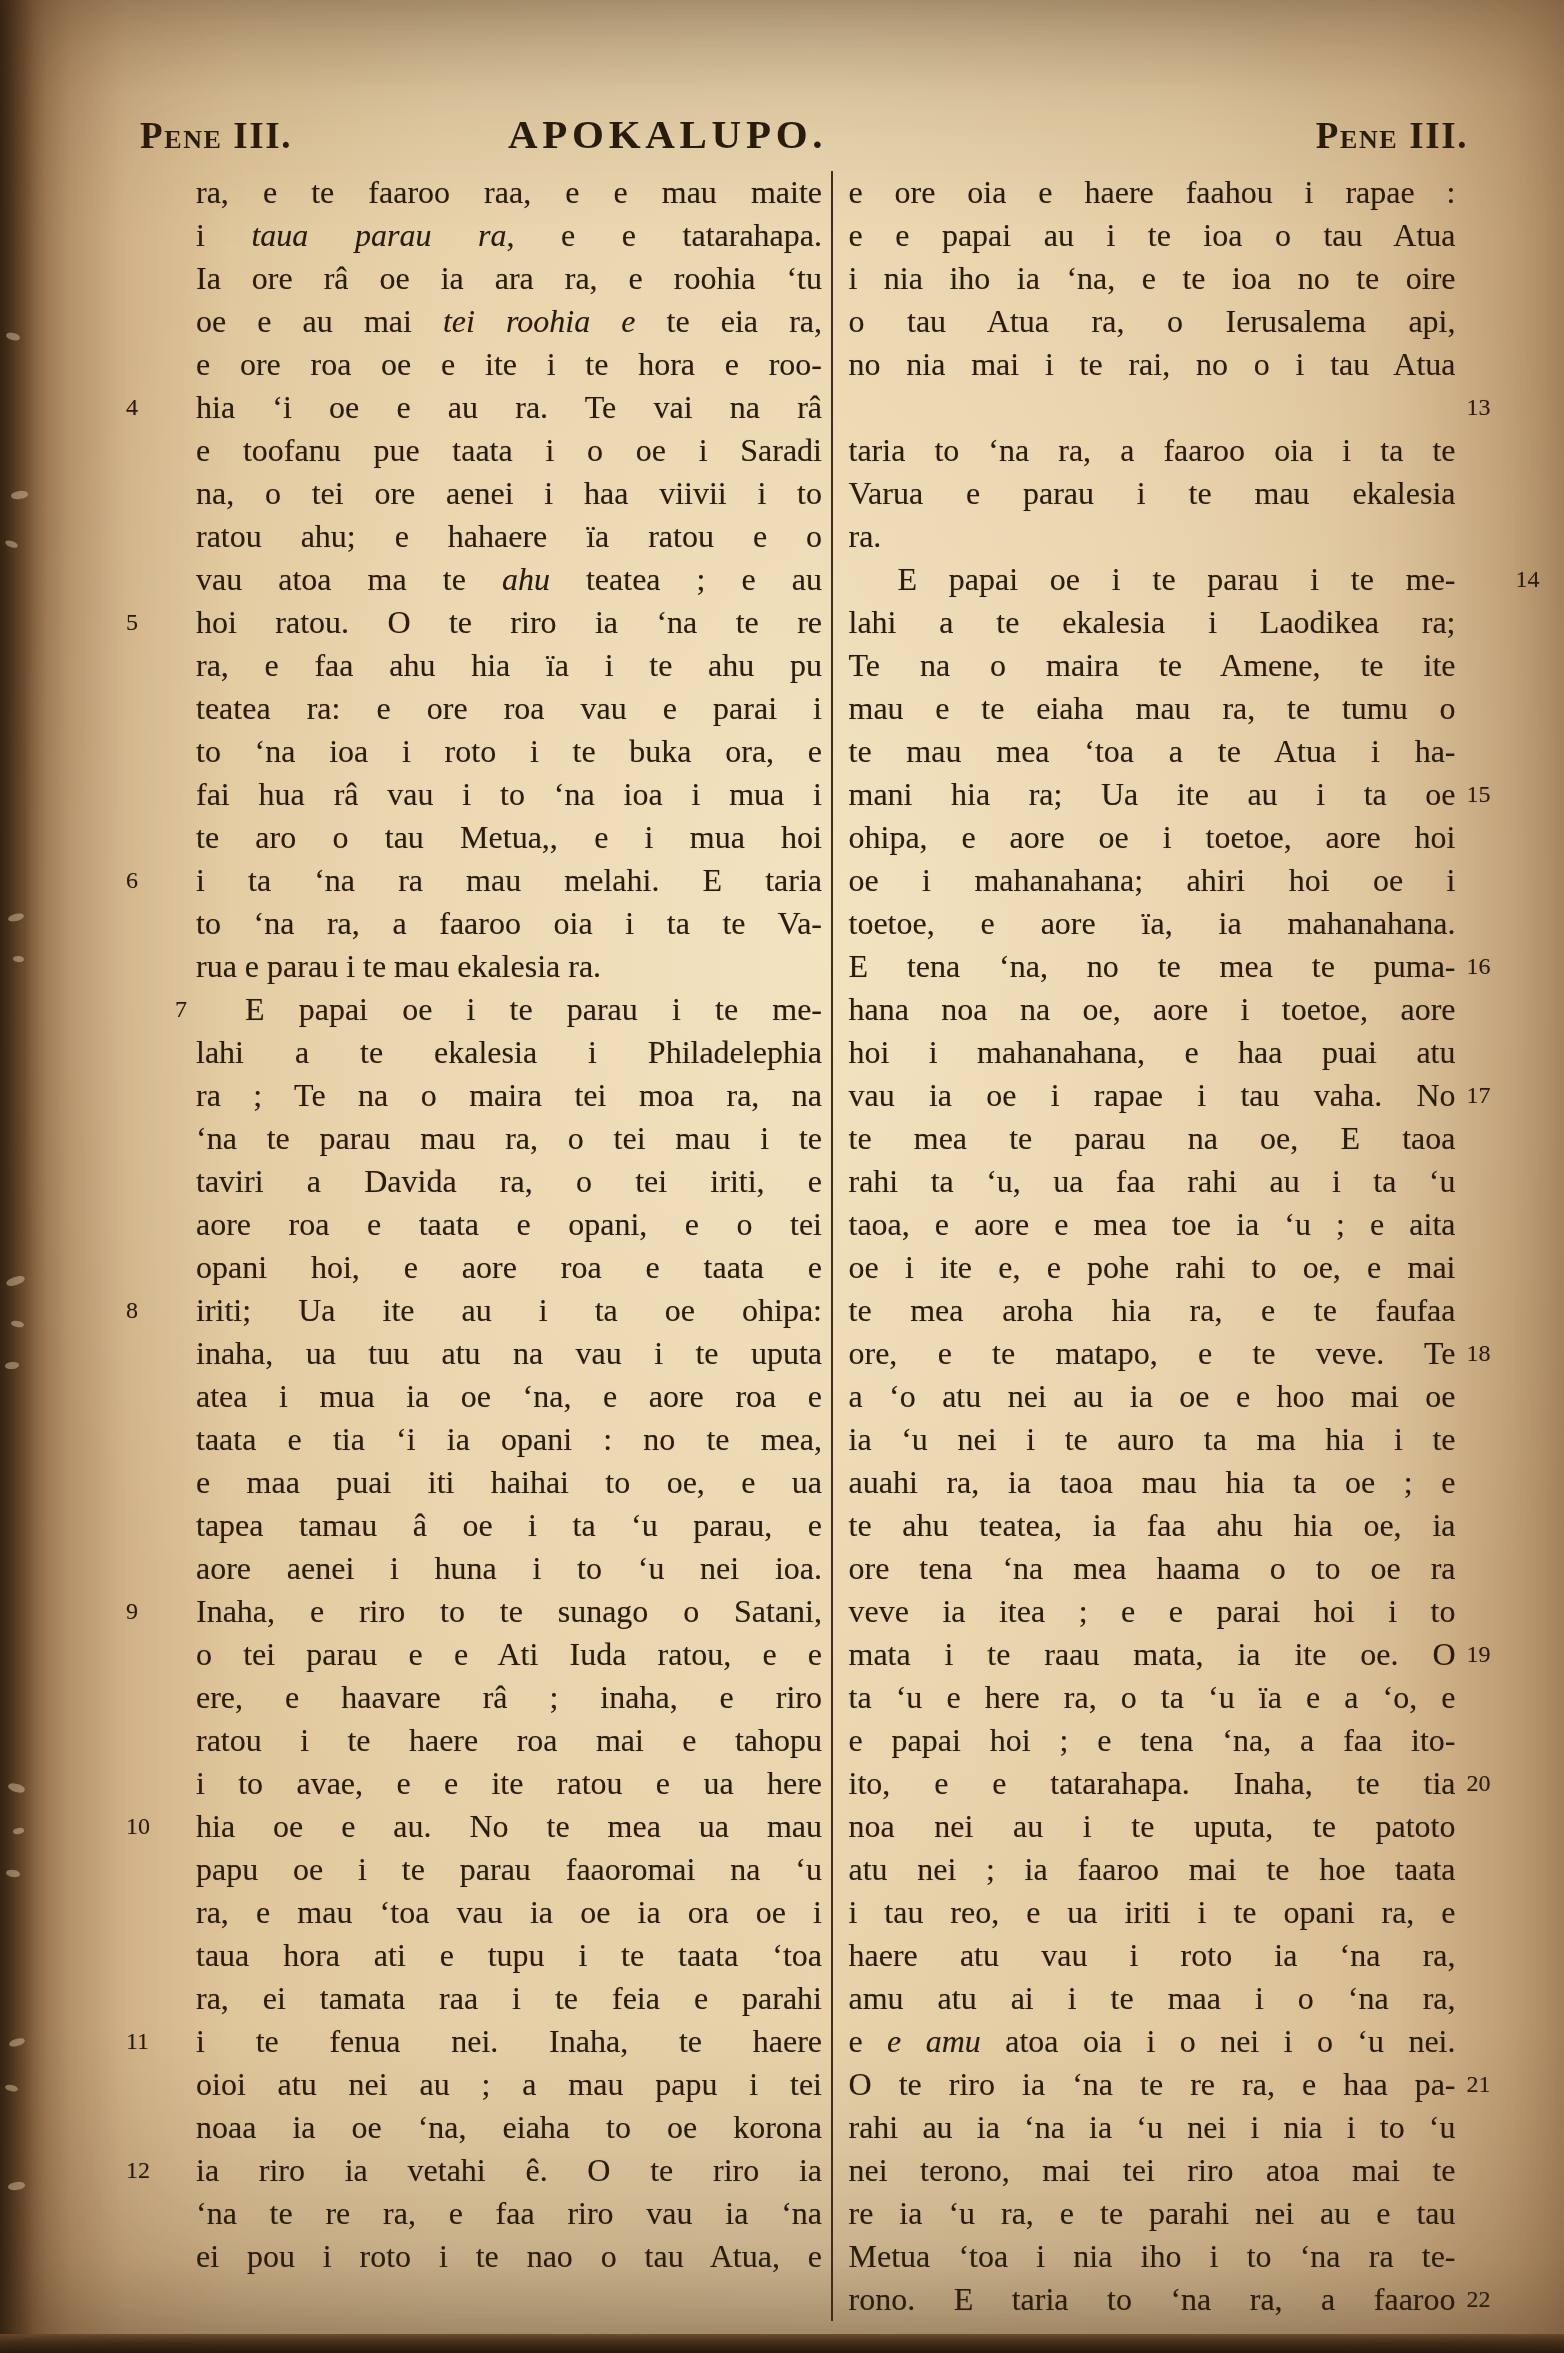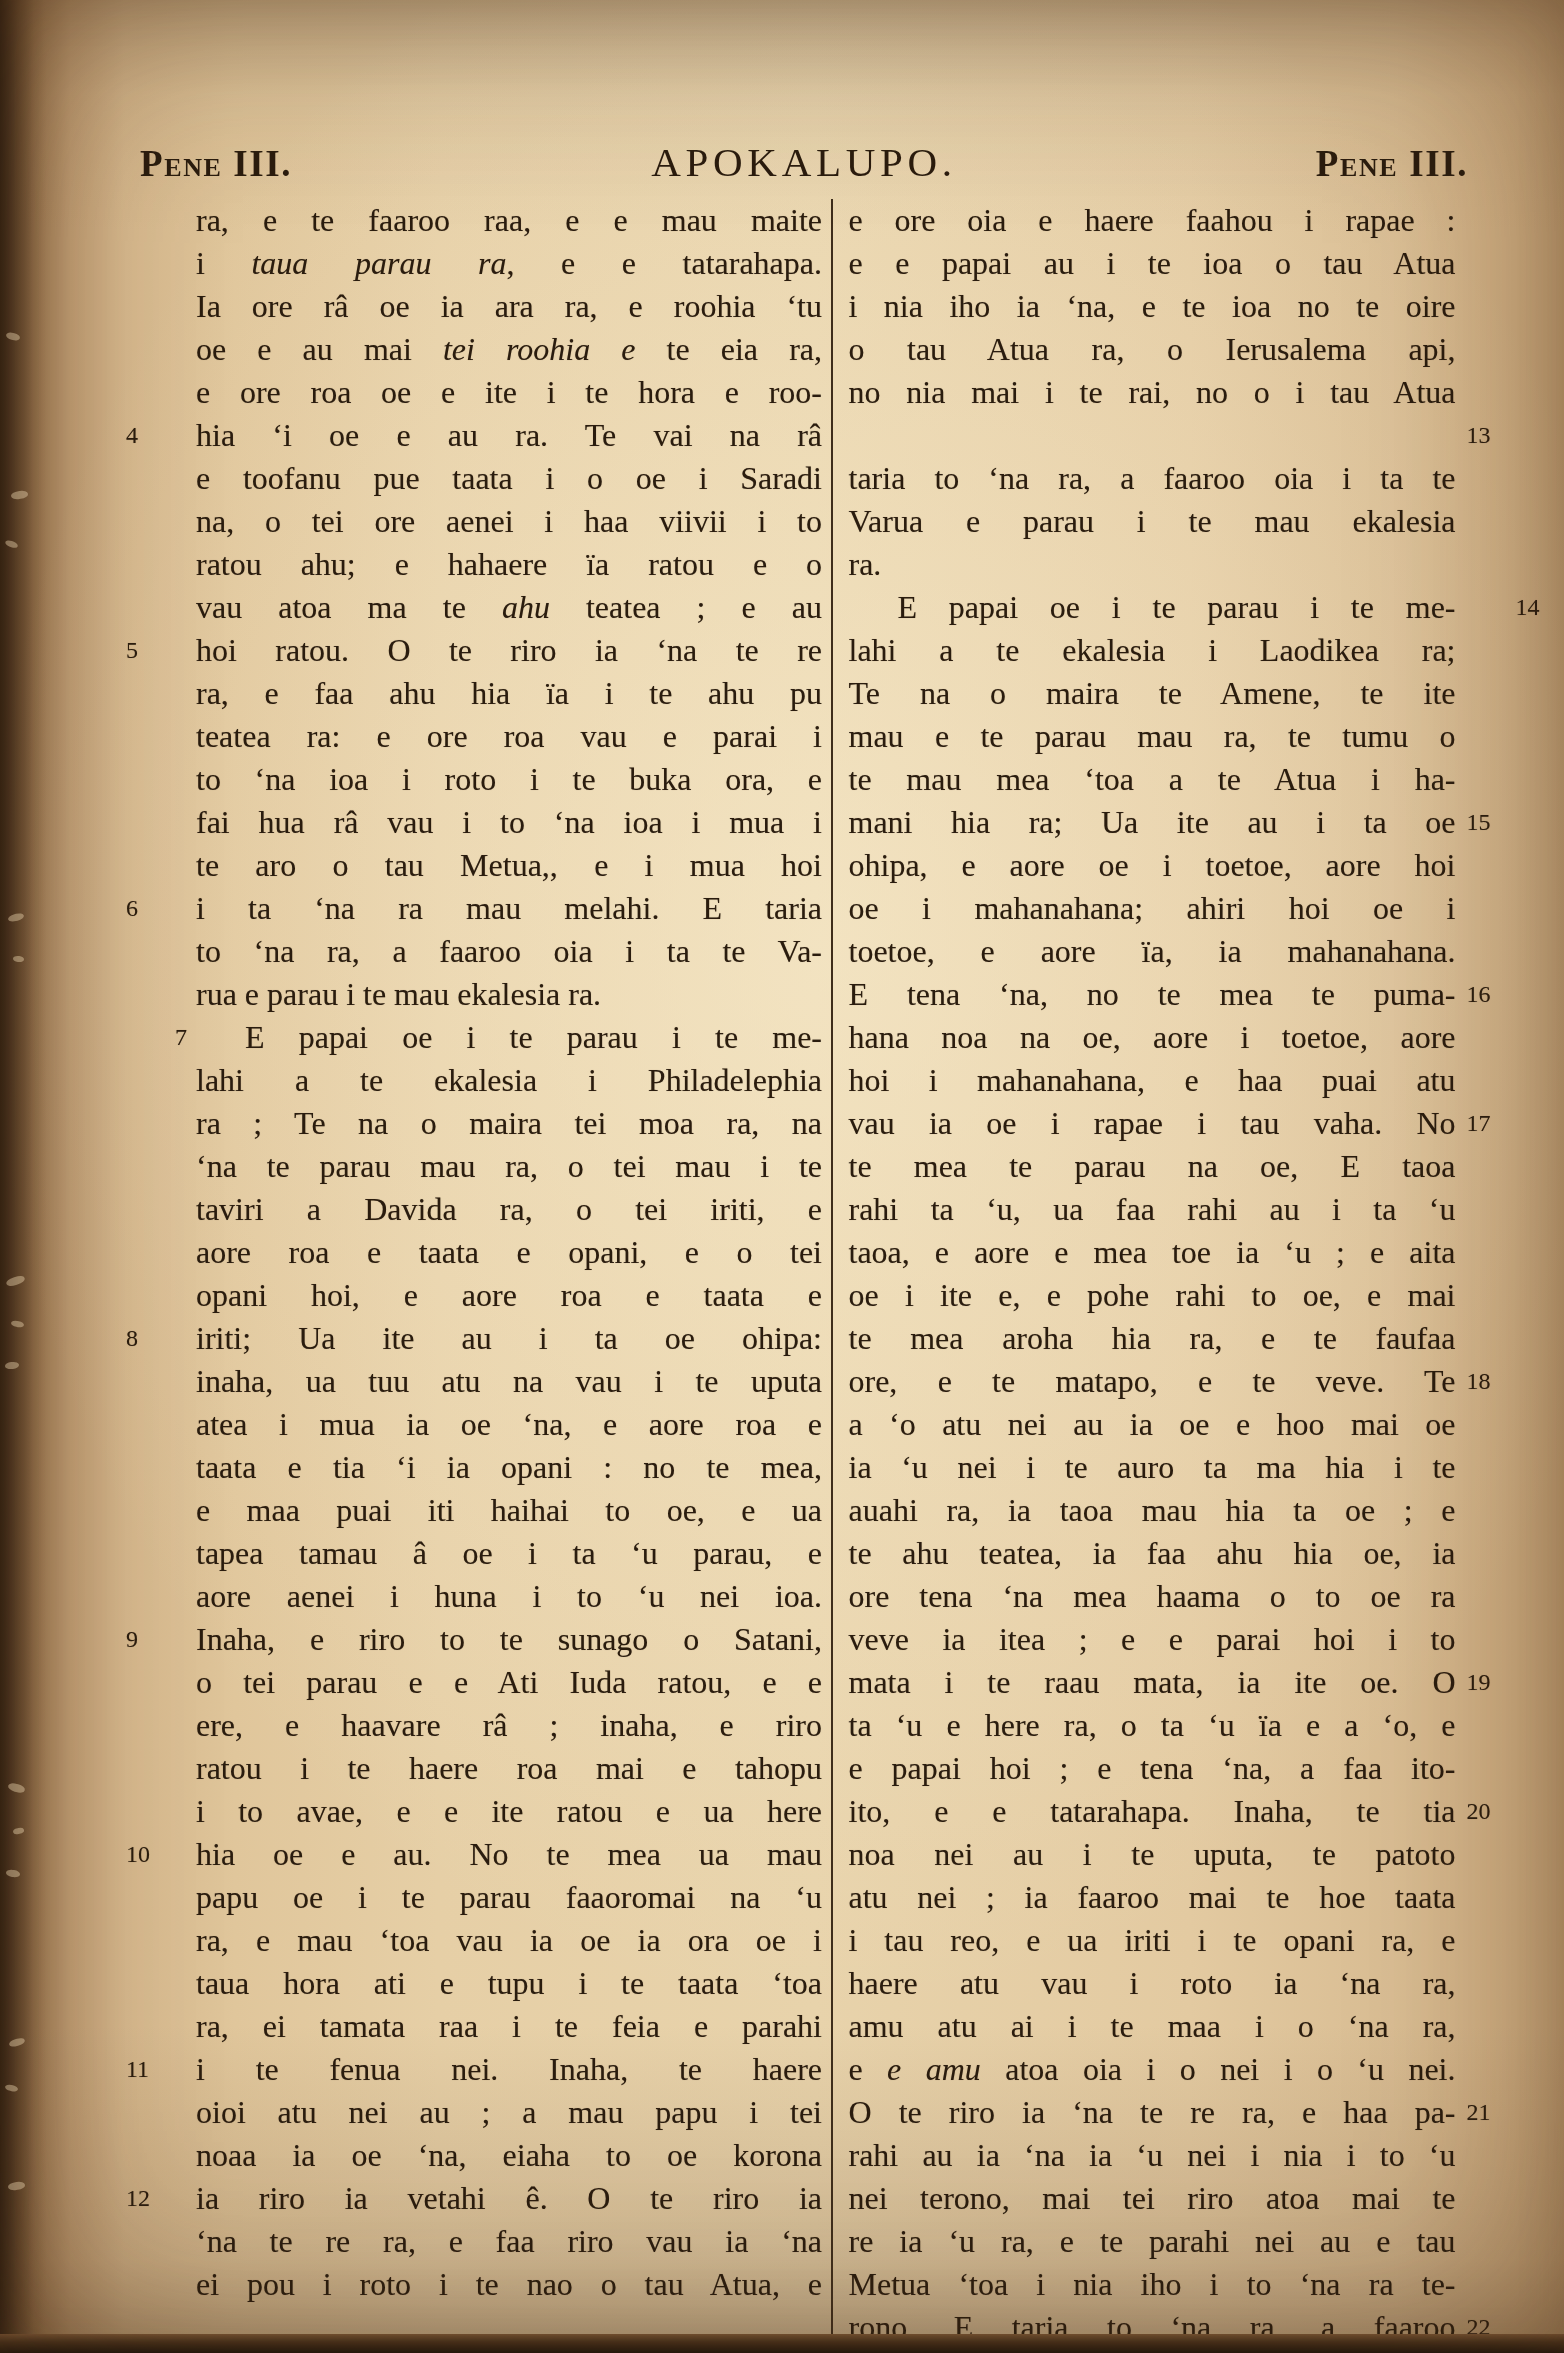--- a/index.html
+++ b/index.html
@@ -36,21 +36,21 @@
   .vignette{position:absolute;inset:0;pointer-events:none;
     box-shadow: inset 0 0 203px rgba(70,44,22,.38), inset 0 0 47px rgba(70,44,22,.18);}
   .bottom-edge{position:absolute;left:0;bottom:0;width:100%;height:20.3px;
     background:linear-gradient(180deg,#7a5535 0%,#46301b 40%,#17100a 100%);}
 
   .content{position:absolute;left:88px;top:110px;right:59px;}
   .header-row{display:flex;align-items:baseline;}
   .h-side{font-size:37px;font-variant:small-caps;letter-spacing:1.6px;font-weight:600;}
   .h-left{width:368px;padding-left:52px;}
   .h-right{width:368px;padding-right:38px;text-align:right;}
-  .h-center{flex:1;text-align:center;font-size:41px;letter-spacing:4.7px;font-weight:400;margin-top:28px;}
+  .h-center{flex:1;text-align:left;font-size:41px;letter-spacing:4.7px;font-weight:700;}
 
   .cols{display:flex;margin-top:12.5px;}
   .col{position:relative;font-size:32px;line-height:43px;}
   .col-left{margin-left:108px;width:626px;}
   .col-sep{width:2.3px;background:#3e2d1b;margin-left:8.6px;}
   .col-right{margin-left:15.6px;width:607px;}
 
   .line{position:relative;height:43px;text-align:justify;text-align-last:justify;
     text-shadow:0 0 0.8px rgba(42,28,14,.35);}
   .line.indent{text-indent:49px;}
@@ -148,21 +148,21 @@
           <div class="line"><span>i nia iho ia ‘na, e te ioa no te oire</span></div>
           <div class="line"><span>o tau Atua ra, o Ierusalema api,</span></div>
           <div class="line"><span>no nia mai i te rai, no o i tau Atua</span></div>
           <div class="line"><span class="vnum vright">13</span></div>
           <div class="line"><span>taria to ‘na ra, a faaroo oia i ta te</span></div>
           <div class="line"><span>Varua e parau i te mau ekalesia</span></div>
           <div class="line pend"><span>ra.</span></div>
           <div class="line indent"><span>E papai oe i te parau i te me-</span><span class="vnum vright">14</span></div>
           <div class="line"><span>lahi a te ekalesia i Laodikea ra;</span></div>
           <div class="line"><span>Te na o maira te Amene, te ite</span></div>
-          <div class="line"><span>mau e te parau mau ra, te tumu o</span></div>
+          <div class="line"><span>mau e te eiaha mau ra, te tumu o</span></div>
           <div class="line"><span>te mau mea ‘toa a te Atua i ha-</span></div>
           <div class="line"><span>mani hia ra; Ua ite au i ta oe</span><span class="vnum vright">15</span></div>
           <div class="line"><span>ohipa, e aore oe i toetoe, aore hoi</span></div>
           <div class="line"><span>oe i mahanahana; ahiri hoi oe i</span></div>
           <div class="line"><span>toetoe, e aore ïa, ia mahanahana.</span></div>
           <div class="line"><span>E tena ‘na, no te mea te puma-</span><span class="vnum vright">16</span></div>
           <div class="line"><span>hana noa na oe, aore i toetoe, aore</span></div>
           <div class="line"><span>hoi i mahanahana, e haa puai atu</span></div>
           <div class="line"><span>vau ia oe i rapae i tau vaha. No</span><span class="vnum vright">17</span></div>
           <div class="line"><span>te mea te parau na oe, E taoa</span></div>

